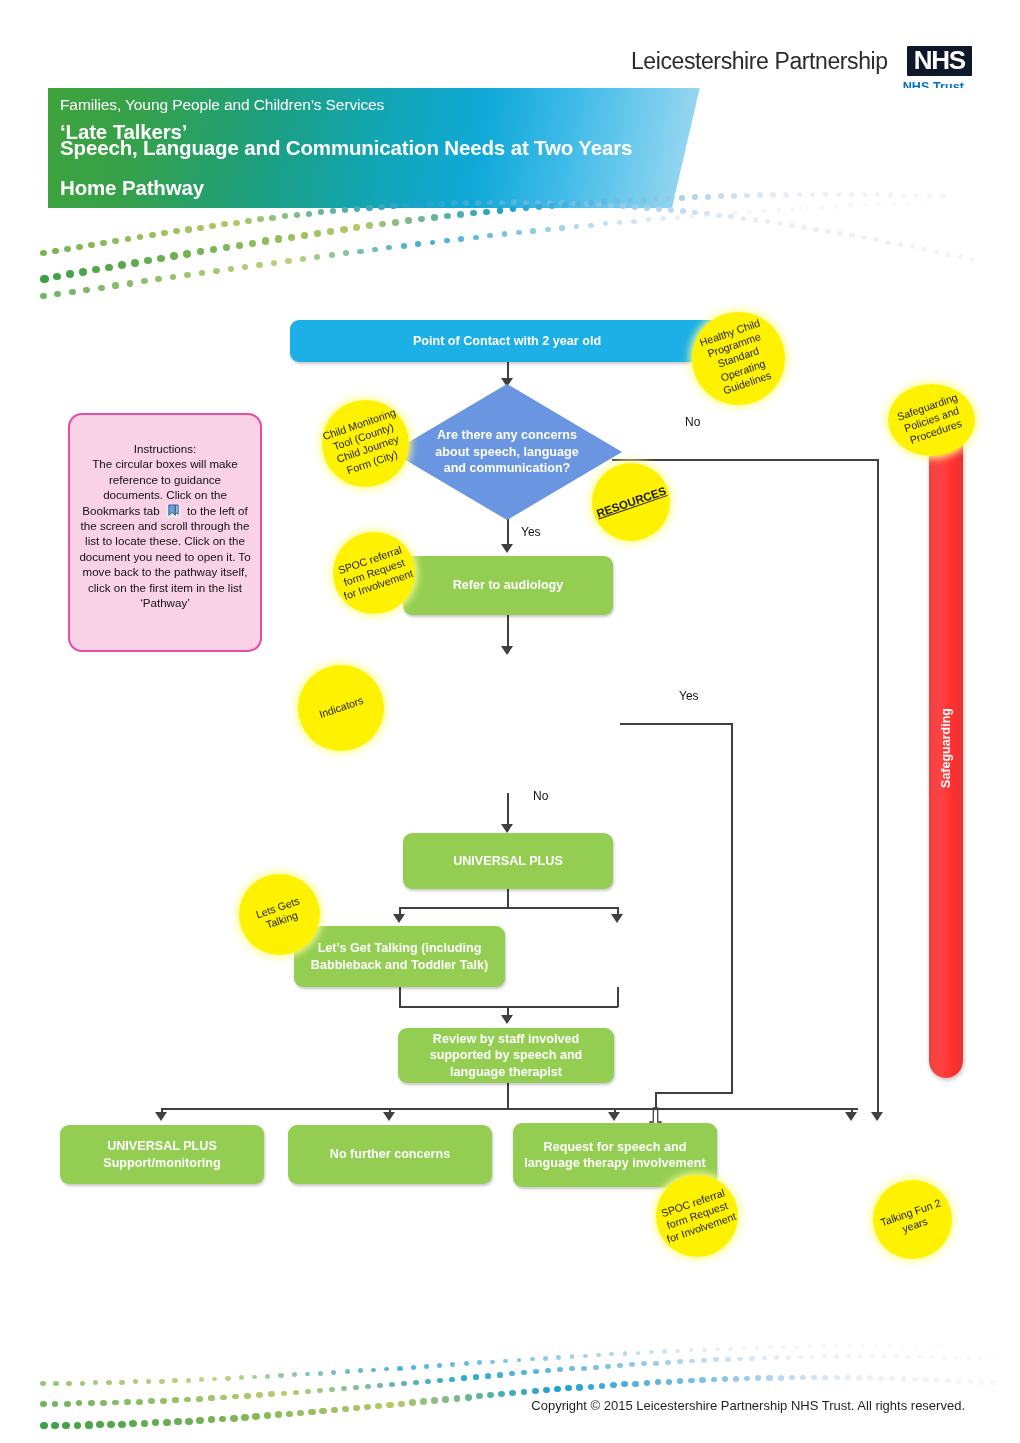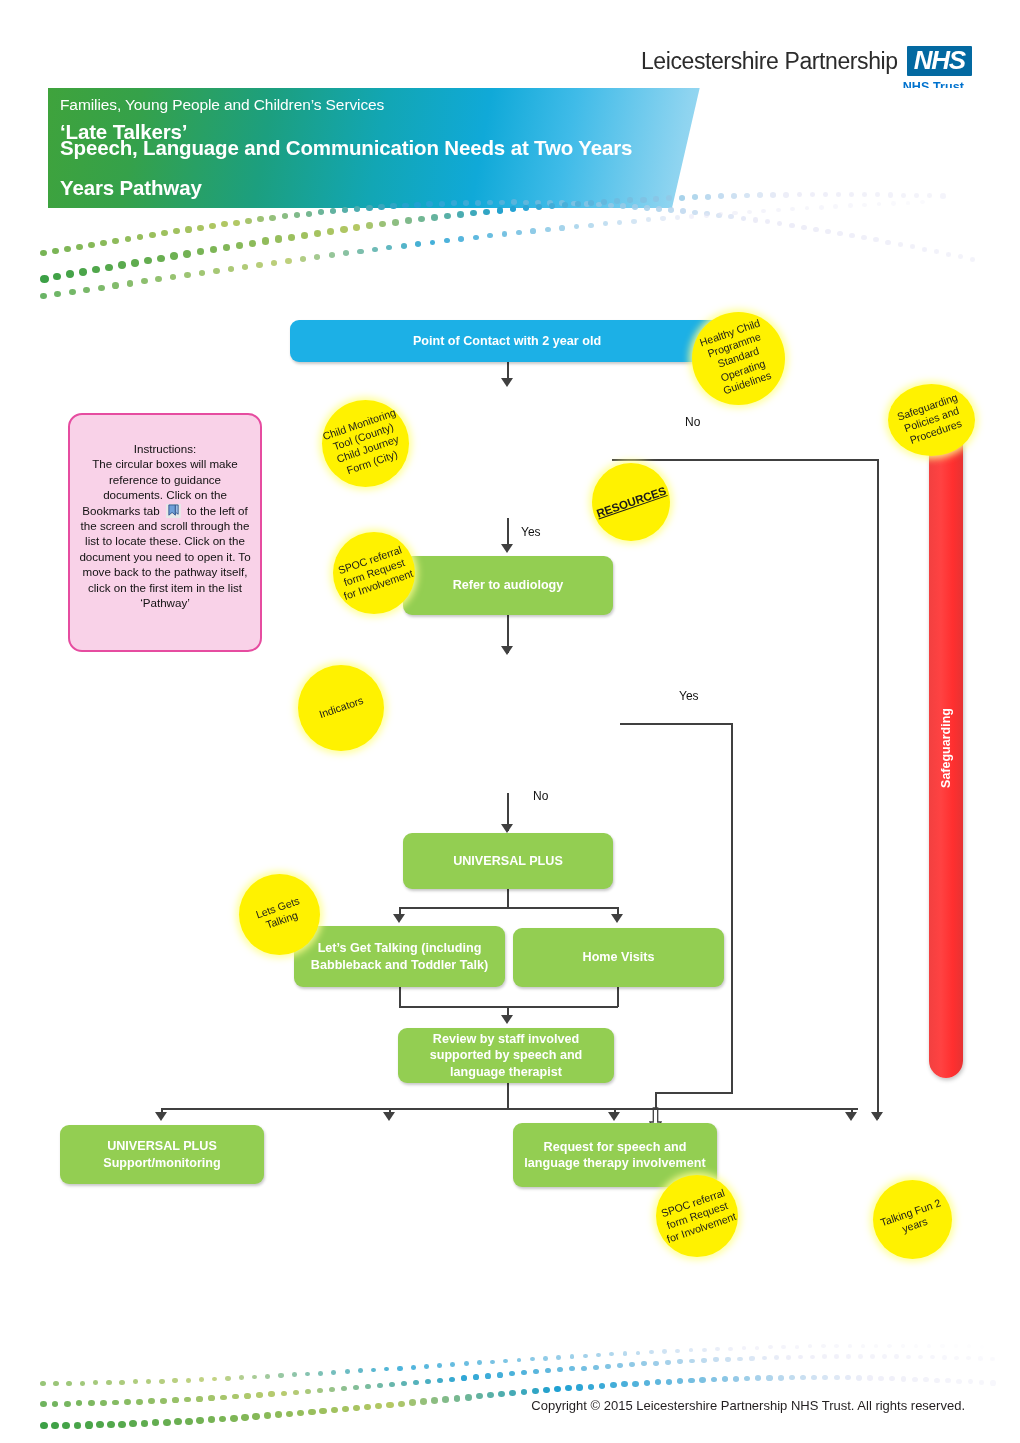--- a/index.html
+++ b/index.html
@@ -37,28 +37,27 @@
     font-weight: 400;
     color: #2b2b2b;
     letter-spacing: -0.4px;
     display: inline-block;
     vertical-align: middle;
     line-height: 1;
   }
   .nhs-badge {
     display: inline-block;
     vertical-align: middle;
-    background: #0369a1;
+    background: #0f172a;
     color: #fff;
     font-weight: bold;
-    font-style: italic;
     font-size: 26px;
     letter-spacing: -1.2px;
     padding: 1px 7px 3px 7px;
-    margin-left: 9px;
+    margin-left: 19px;
     line-height: 1;
     border-radius: 1px;
   }
   .nhs-sub {
     display: block;
     margin-top: 4px;
     margin-right: 8px;
     font-size: 12.5px;
     font-weight: bold;
     color: #0072CE;
@@ -250,21 +249,21 @@
   <div class="nhs-logo-wrap">
     <span class="nhs-trustname">Leicestershire Partnership</span><span class="nhs-badge">NHS</span>
     <span class="nhs-sub">NHS Trust</span>
   </div>
 
   <div class="banner">
     <div class="banner-wedge"></div>
     <div class="banner-sub">Families, Young People and Children’s Services</div>
     <div class="banner-t1">‘Late Talkers’</div>
     <div class="banner-t2">Speech, Language and Communication Needs at Two Years</div>
-    <div class="banner-t3">Years Pathway</div>
+    <div class="banner-t3">Home Pathway</div>
   </div>
 
   <div class="swoosh" id="swoosh-top" style="left:40px; top:155px; width:940px; height:140px;">
       <div class="dot" style="width: 7px; height: 6.44px; left: 0px; top: 95px; background: rgb(119, 180, 85); opacity: 1;"></div>
       <div class="dot" style="width: 6.97922px; height: 6.42088px; left: 12.0779px; top: 92.959px; background: rgb(123, 181, 86); opacity: 1;"></div>
       <div class="dot" style="width: 6.95844px; height: 6.40177px; left: 24.1558px; top: 90.9213px; background: rgb(127, 182, 87); opacity: 1;"></div>
       <div class="dot" style="width: 6.93766px; height: 6.38265px; left: 36.2338px; top: 88.8902px; background: rgb(131, 184, 88); opacity: 1;"></div>
       <div class="dot" style="width: 6.91688px; height: 6.36353px; left: 48.3117px; top: 86.8689px; background: rgb(135, 185, 89); opacity: 1;"></div>
       <div class="dot" style="width: 6.8961px; height: 6.34442px; left: 60.3896px; top: 84.8606px; background: rgb(138, 186, 90); opacity: 1;"></div>
       <div class="dot" style="width: 6.87532px; height: 6.3253px; left: 72.4675px; top: 82.8687px; background: rgb(142, 187, 91); opacity: 1;"></div>
@@ -780,37 +779,41 @@
   <div class="conn v" style="left:851px; top:1108px; height:10px;"></div>
   <div class="arrowhead" style="left:845px; top:1112px;"></div>
 
   <div class="edge-label" style="left:682px; top:415px;">No</div>
   <div class="edge-label" style="left:518px; top:525px;">Yes</div>
   <div class="edge-label" style="left:676px; top:689px;">Yes</div>
   <div class="edge-label" style="left:530px; top:789px;">No</div>
 
   <div class="node blue" style="left:290px; top:320px; width:434px; height:42px;">Point of Contact with 2 year old</div>
 
+  <div class="diamond-wrap" style="left:392px; top:384px; width:230px; height:136px;">
+    <div class="diamond-shape"></div>
+    <div class="diamond-label">Are there any concerns about speech, language and communication?</div>
+  </div>
 
   <div class="node green" style="left:403px; top:556px; width:210px; height:59px;">Refer to audiology</div>
 
 
   <div class="node green" style="left:403px; top:833px; width:210px; height:56px;">UNIVERSAL PLUS</div>
 
   <div class="node green" style="left:294px; top:926px; width:211px; height:61px;">Let’s Get Talking (including Babbleback and Toddler Talk)</div>
 
-  <div class="node green" style="left:513px; top:928px; width:211px; height:59px;">Home Visits</div>
 
   <div class="node green" style="left:398px; top:1028px; width:216px; height:55px;">Review by staff involved supported by speech and language therapist</div>
 
   <div class="node green" style="left:60px; top:1125px; width:204px; height:59px; flex-direction:column;">
     <span>UNIVERSAL PLUS</span>
     <span>Support/monitoring</span>
   </div>
 
+  <div class="node green" style="left:288px; top:1125px; width:204px; height:59px;">No further concerns</div>
 
   <div class="node green" style="left:513px; top:1123px; width:204px; height:64px; flex-direction:column;">
     <span>Request for speech and language therapy involvement</span>
   </div>
 
 
   <div class="ycircle" style="left:692px; top:312px; width:93px; height:93px;">
     <span>Healthy Child Programme Standard Operating Guidelines</span>
   </div>
 

